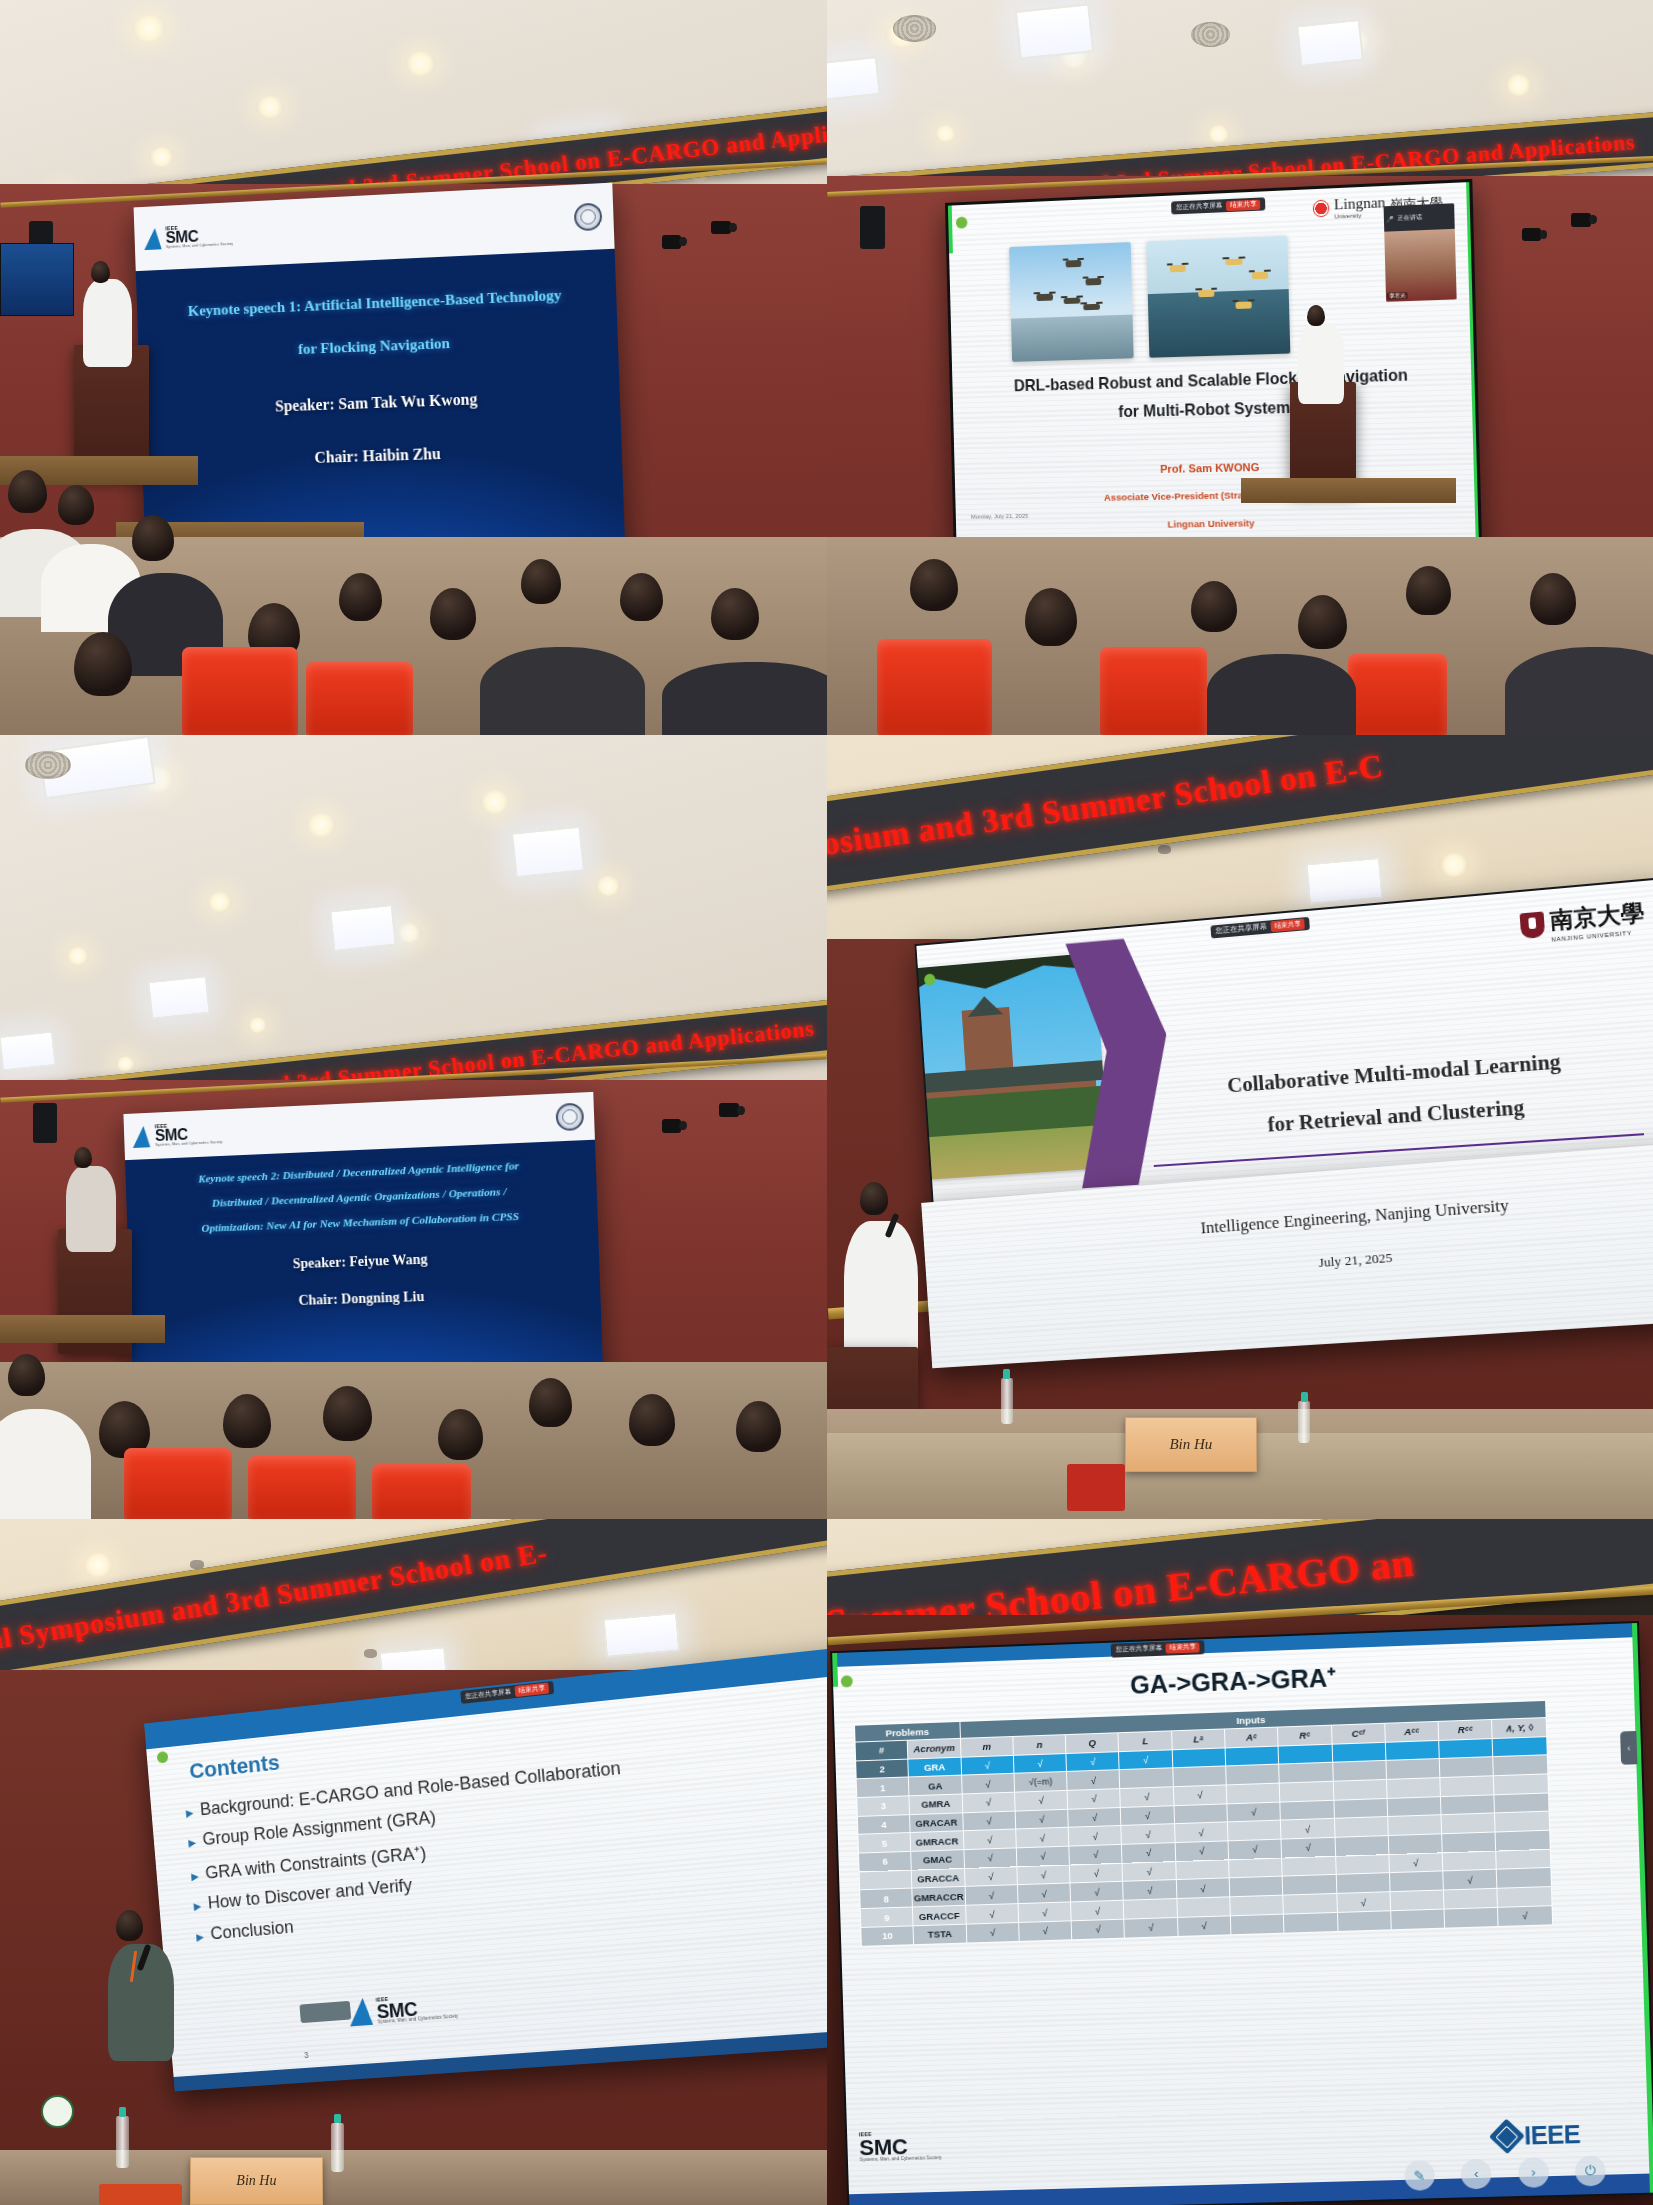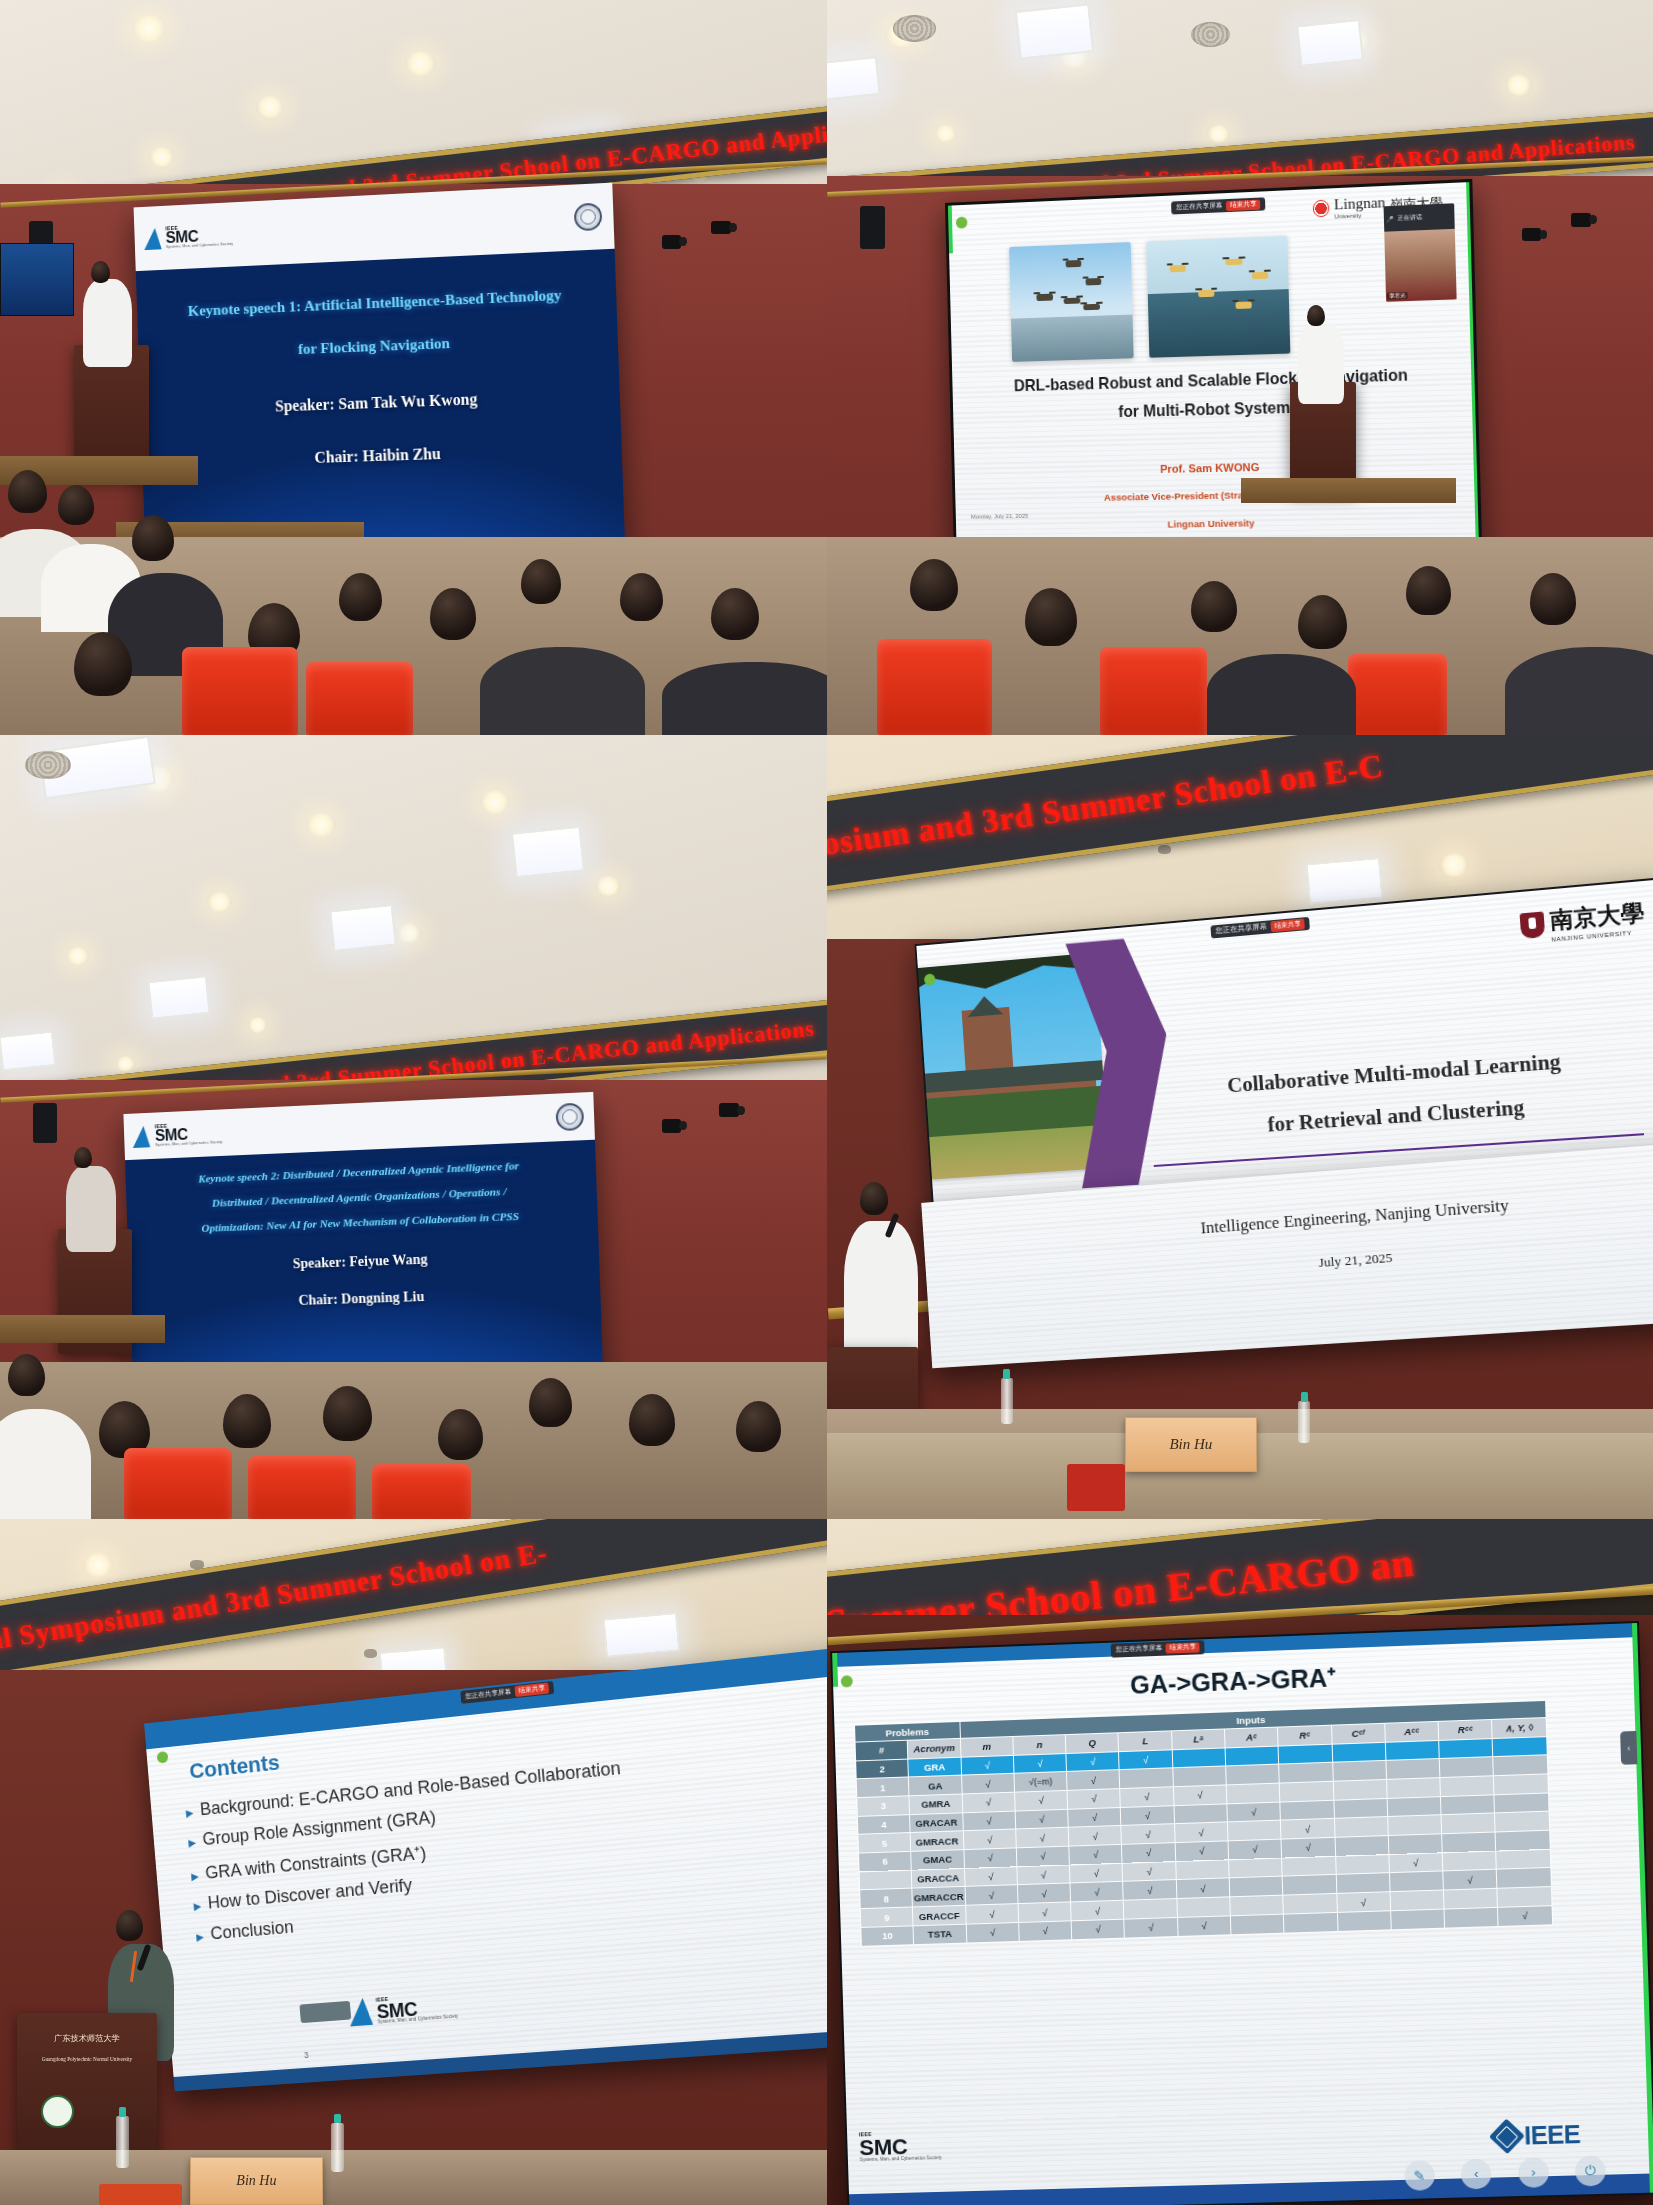--- a/index.html
+++ b/index.html
@@ -754,24 +754,20 @@
       </div>
       <div style="position:absolute;left:19%;bottom:16%;width:7%;height:5%;background:#64767c;border-radius:3px;"></div>
       <div class="slide-num" style="left:19%;bottom:6%;">3</div>
       <div style="position:absolute;left:0;right:0;bottom:0;height:4%;background:#1a4f8a;"></div>
     </div>
 
     <div class="person-body" style="left:13%;top:62%;width:8%;height:17%;background:#4d5b55;"></div>
     <div class="head" style="left:14%;top:57%;width:27px;height:31px;"></div>
     <div style="position:absolute;left:16%;top:63%;width:3px;height:31px;background:#e2621e;transform:rotate(8deg);"></div>
     <div style="position:absolute;left:17%;top:62%;width:6px;height:27px;background:#141414;border-radius:3px;transform:rotate(20deg);"></div>
-    <div class="podium" style="left:2%;top:72%;width:17%;height:21%;">
-      <div class="podium-label">广东技术师范大学</div>
-      <div class="podium-label" style="top:30%;font-size:5.2px;">Guangdong Polytechnic Normal University</div>
-    </div>
     <div style="position:absolute;left:5%;top:84%;width:33px;height:33px;border-radius:50%;border:2.2px solid #2e6b3a;background:#eef5ea;"></div>
 
     <div style="position:absolute;left:0;right:0;top:92%;height:8%;background:linear-gradient(180deg,#b09a81,#8a7460);"></div>
     <div class="bottle" style="left:14%;top:87%;width:13.5px;height:52px;"></div>
     <div class="bottle" style="left:40%;top:88%;width:13.5px;height:49px;"></div>
     <div class="nameplate" style="left:23%;top:93%;width:16%;height:7%;font-size:14px;">
       <span>Bin Hu</span>
     </div>
     <div style="position:absolute;left:12%;top:97%;width:10%;height:3%;background:#d4461f;border-radius:3px;"></div>
   </div>

